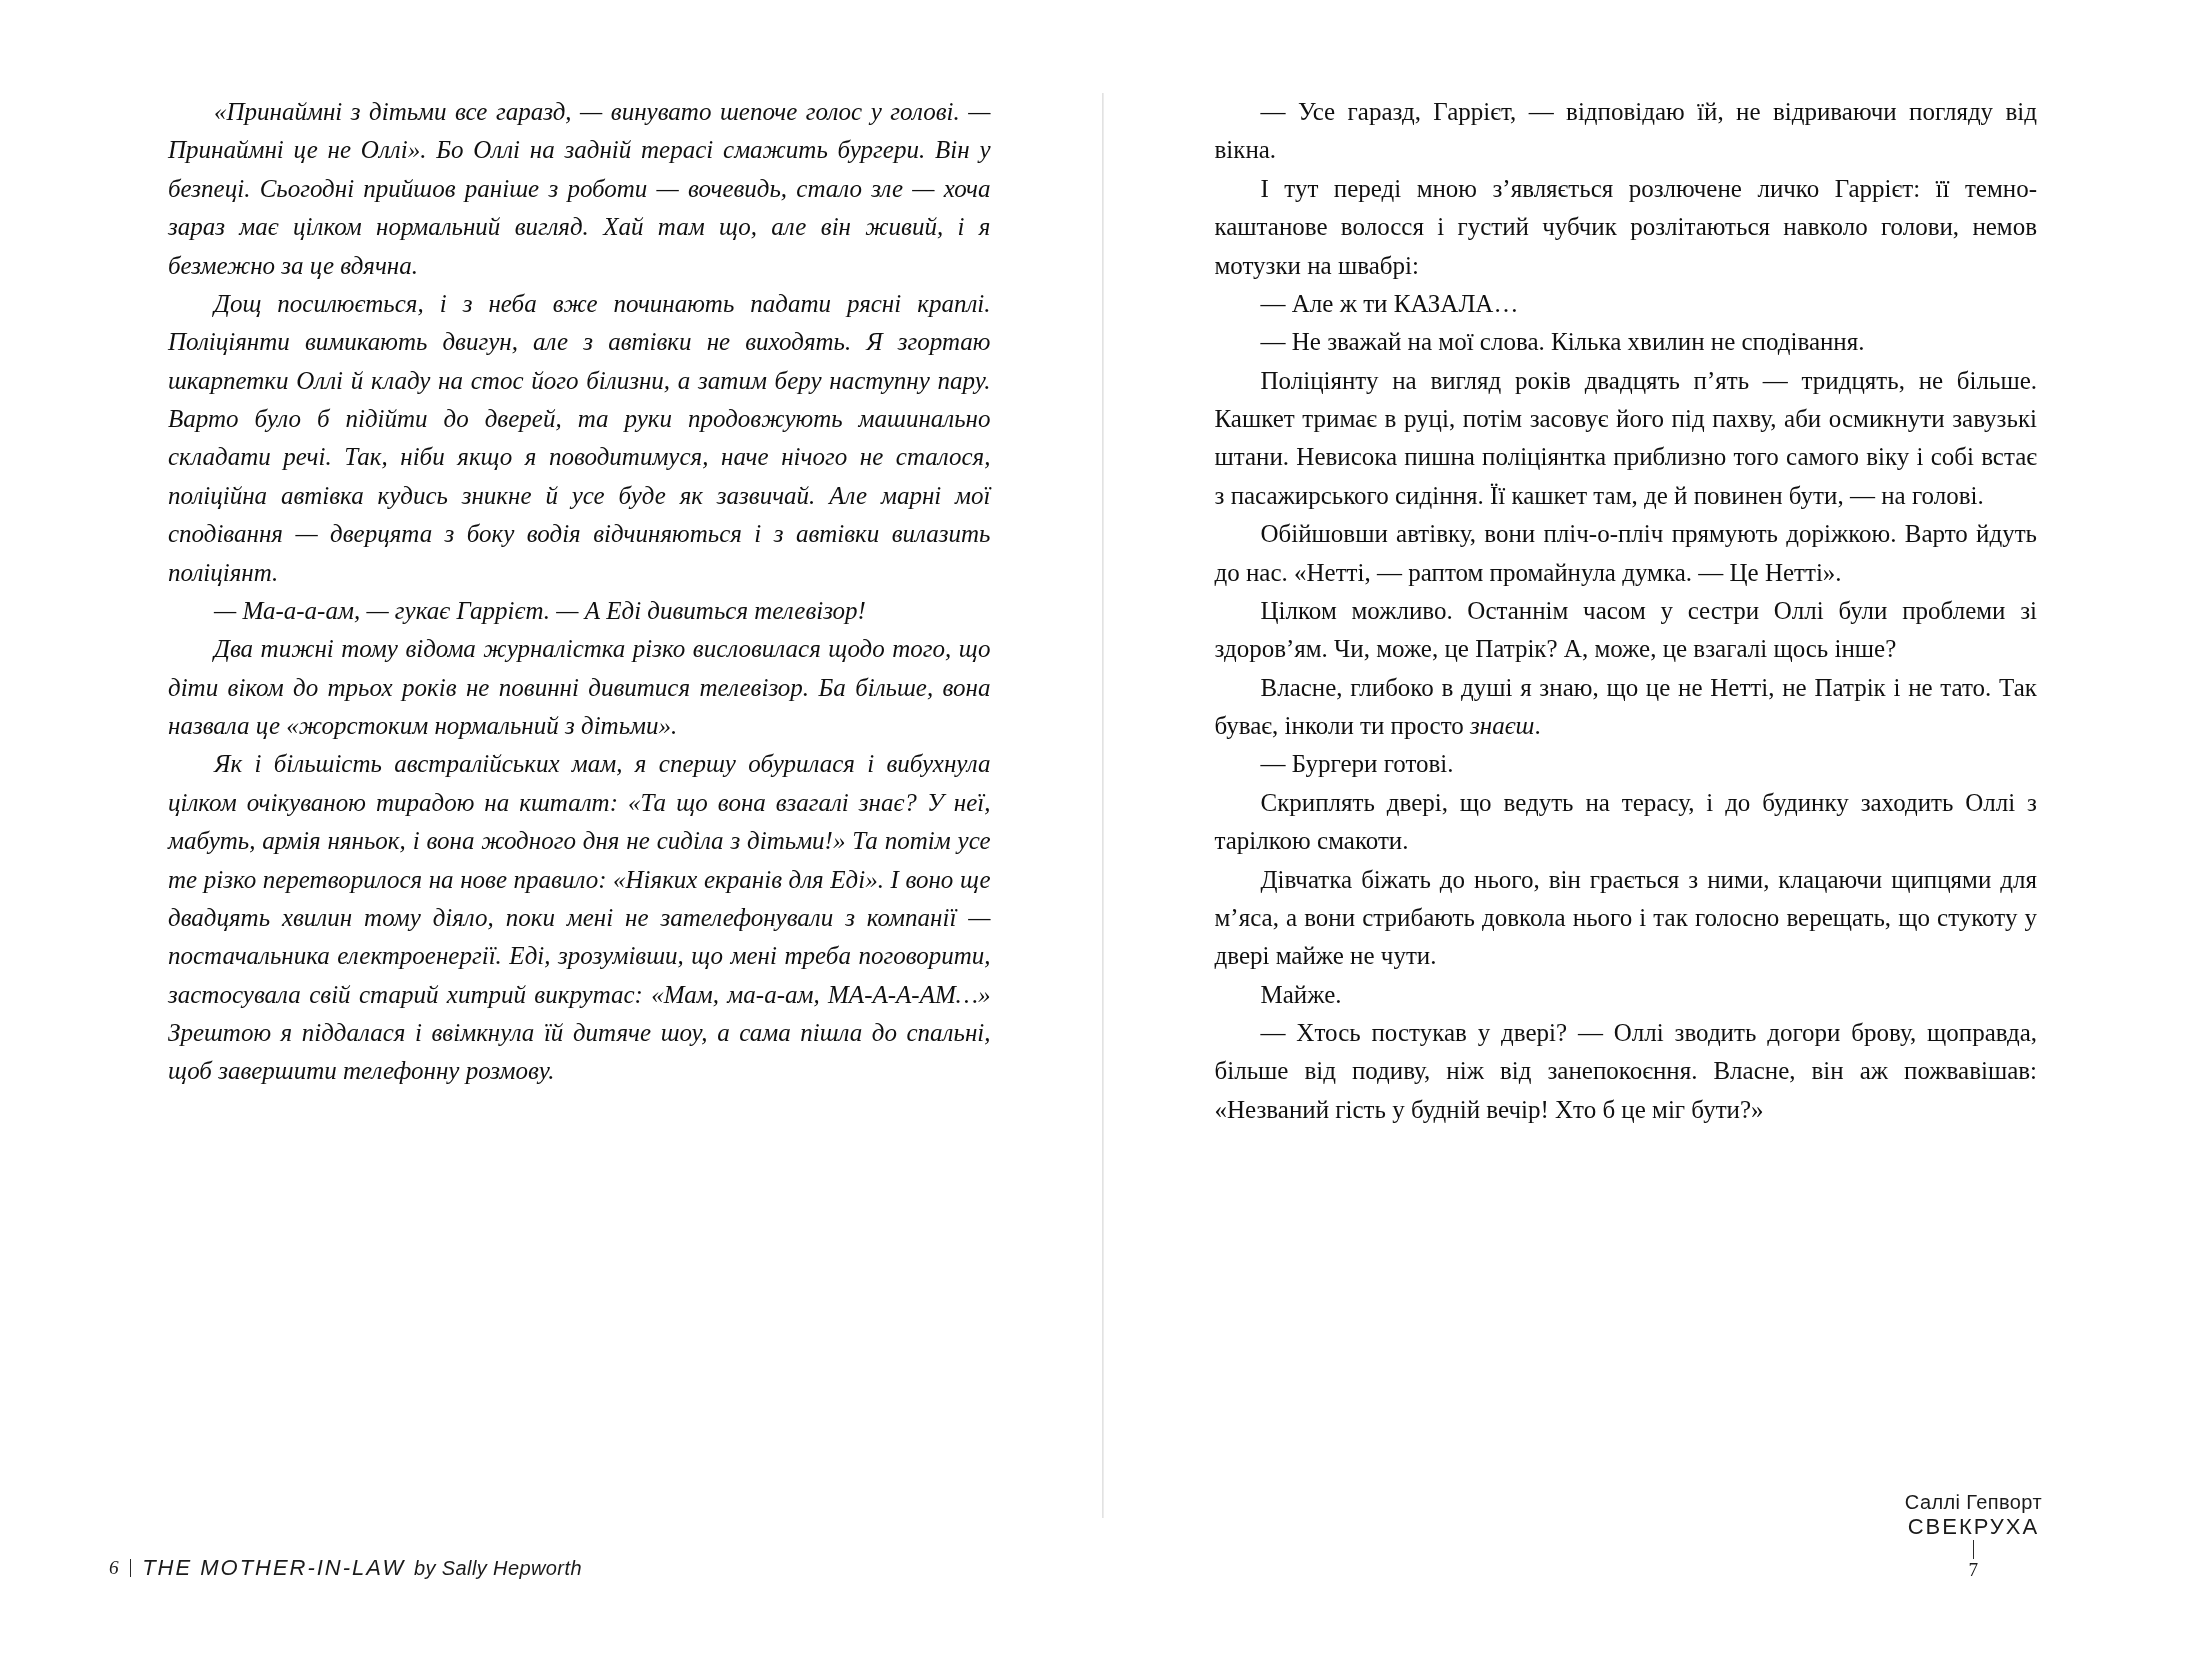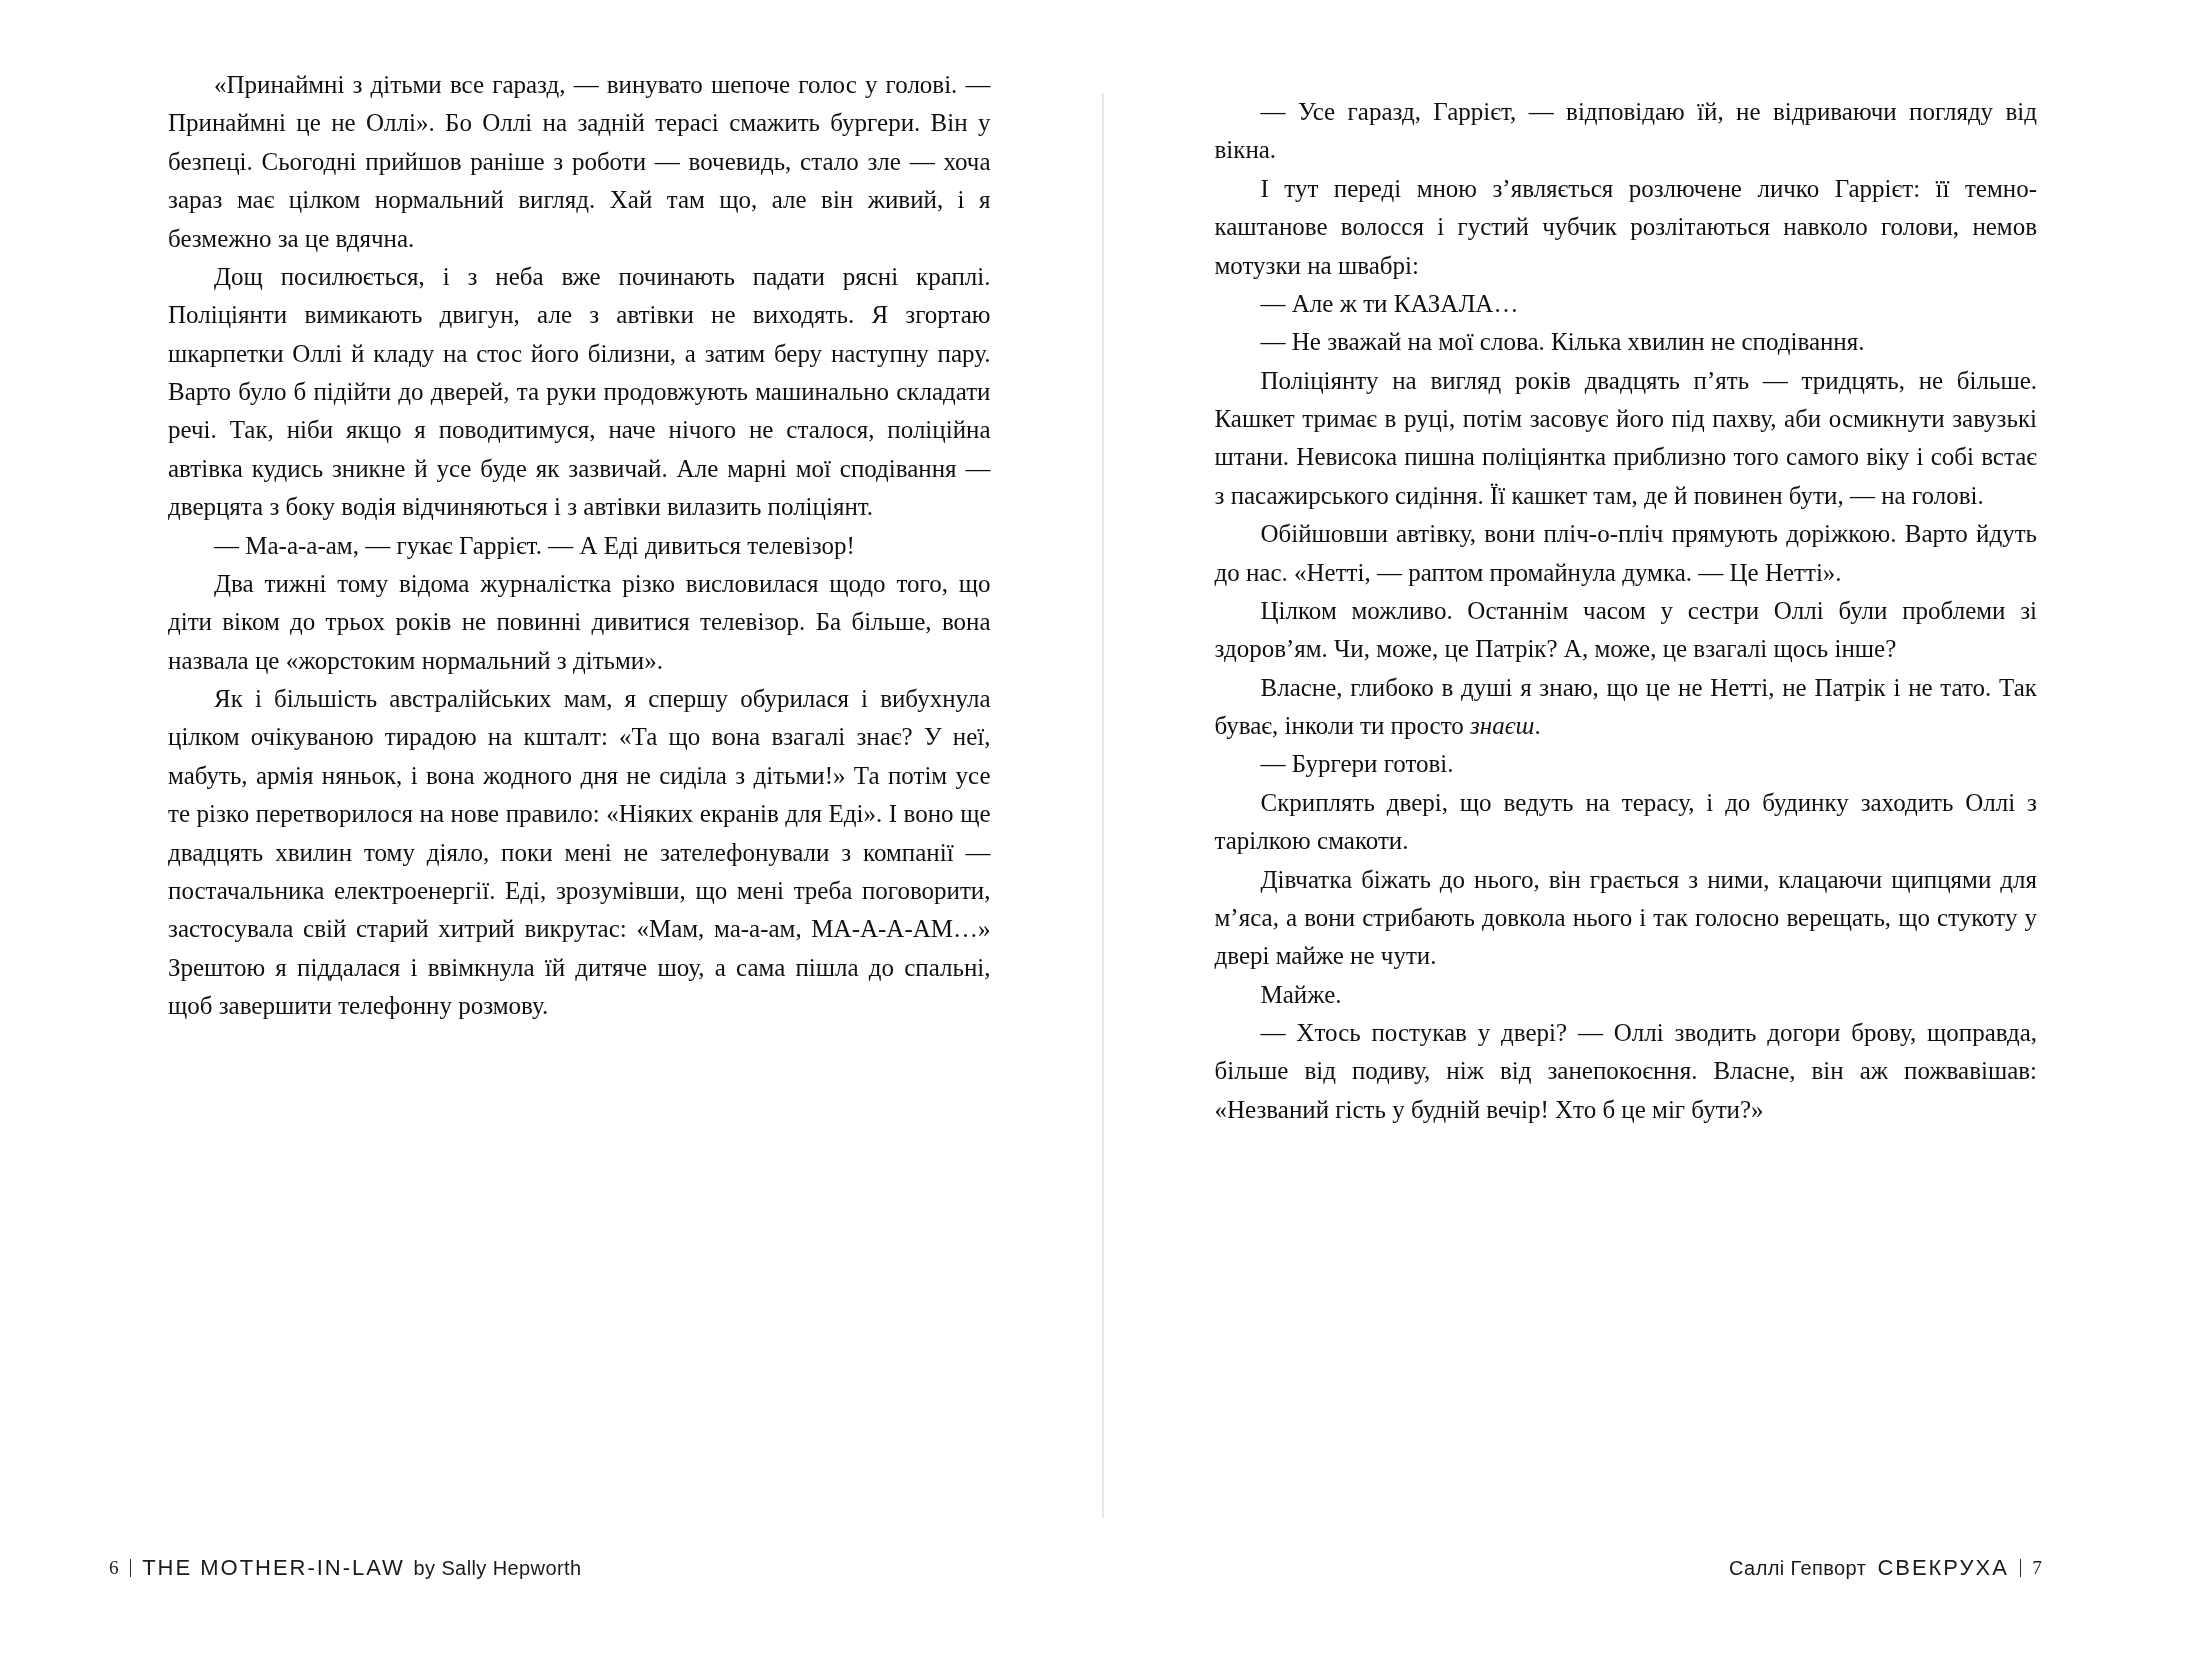--- a/index.html
+++ b/index.html
@@ -21,21 +21,22 @@
     display: flex;
     flex-direction: row;
   }
   .page {
     position: relative;
     width: 50%;
     height: 100%;
     box-sizing: border-box;
   }
   .page-left {
-    padding: 66px 112px 0 168px;
+    padding: 93px 112px 0 168px;
+    font-style: italic;
   }
   .page-right {
     padding: 93px 168px 0 112px;
     border-radius: 8px;
   }
   .gutter-rule {
     position: absolute;
     left: 50%;
     top: 93px;
     width: 1.2px;
@@ -65,20 +66,21 @@
     font-family: "Liberation Sans", sans-serif;
     display: flex;
     align-items: center;
     white-space: nowrap;
   }
   .footer-left {
     left: 109px;
   }
   .footer-right {
     right: 163px;
+    flex-direction: column;
   }
   .folio {
     font-family: "Liberation Serif", serif;
     font-size: 19.3px;
     letter-spacing: 0;
   }
   .sep {
     display: inline-block;
     width: 1.2px;
     height: 18.7px;

